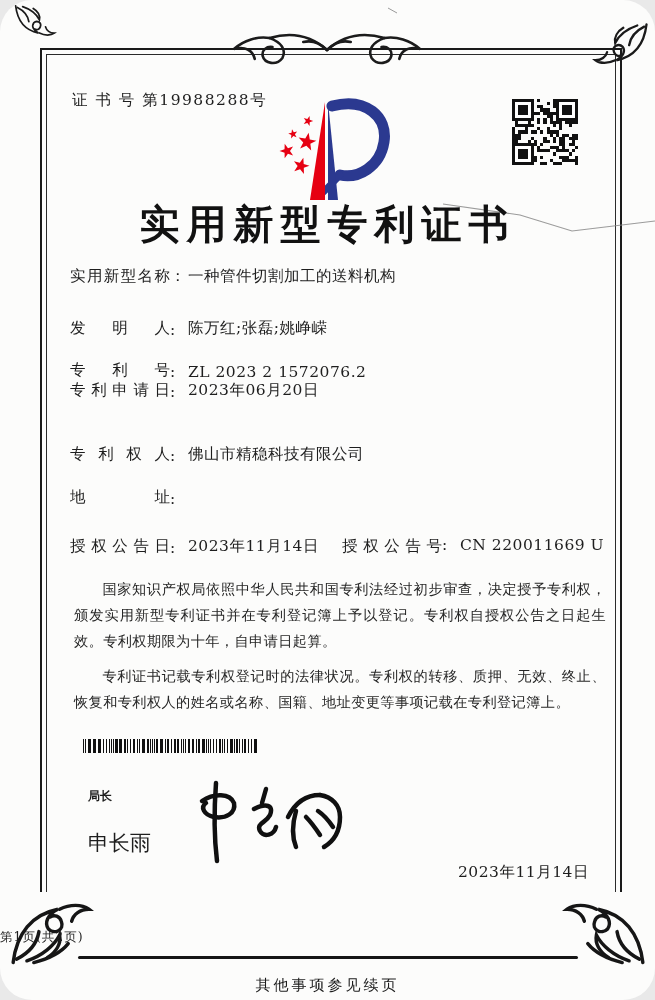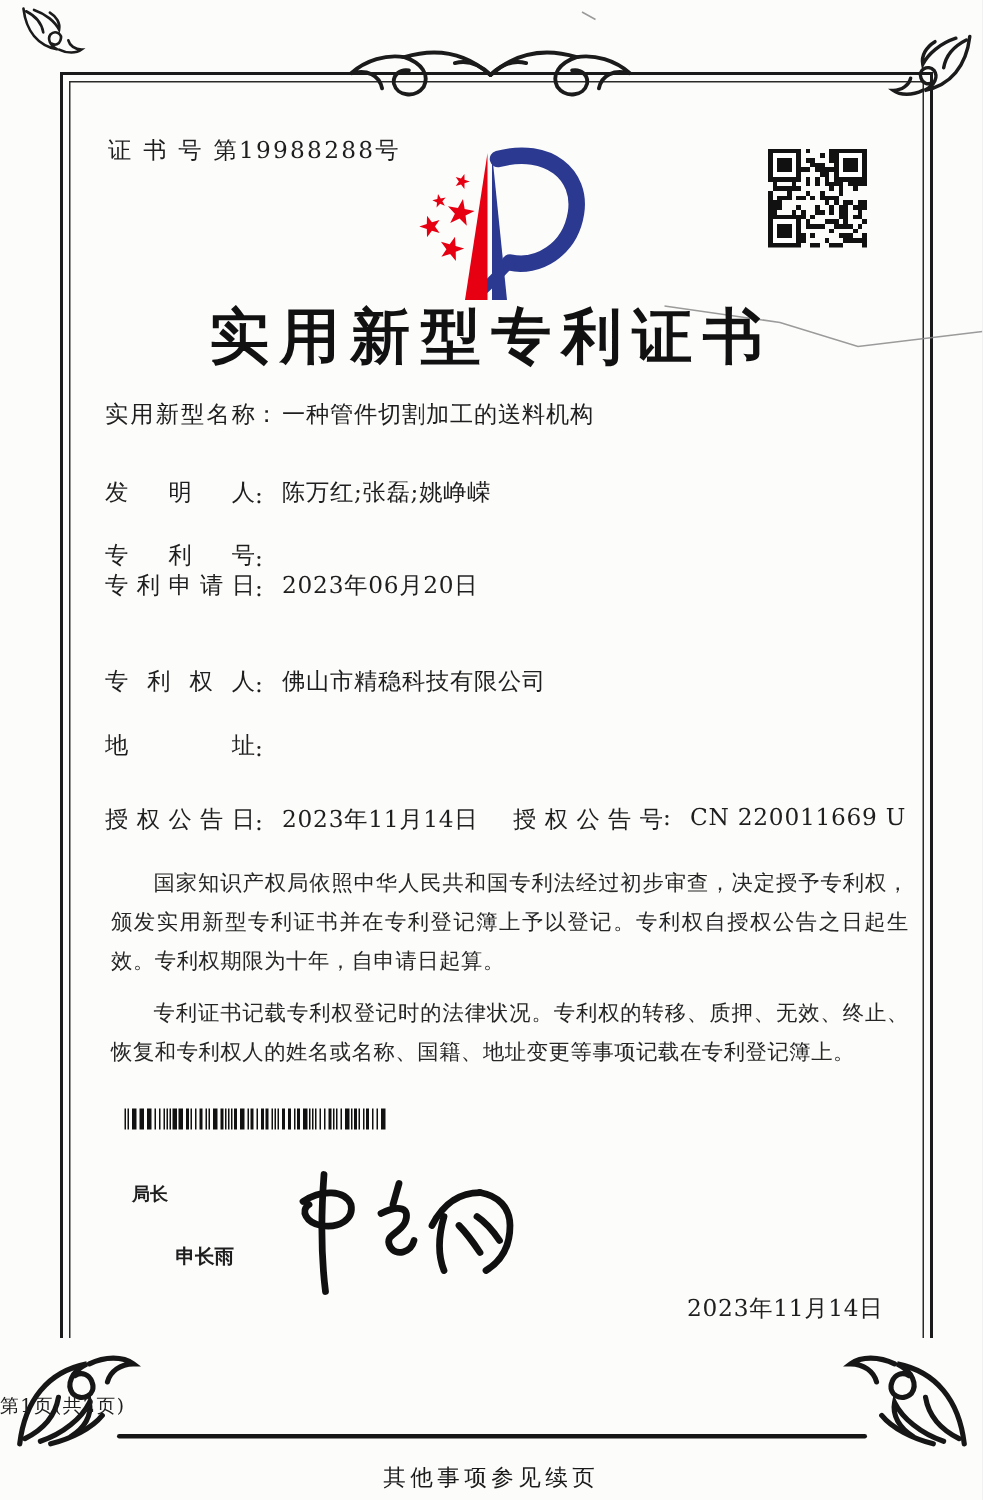--- a/index.html
+++ b/index.html
@@ -1,20 +1,21 @@
 <!DOCTYPE html>
 <html><head>
 <meta charset="utf-8">
 <style>
   html,body{margin:0;padding:0;background:#e9e9e9;}
   .page{
     position:relative;width:655px;height:1000px;margin:0 auto;
     background:#fcfcfb;overflow:hidden;
     font-family:"DejaVu Serif","Liberation Serif",serif;
     color:#1e1e1e;
+    border-radius:32px;
   }
   
   .frame-outer{
     position:absolute;left:40px;top:48px;width:578px;height:842px;
     border-top:2.2px solid #1a1a1a;border-left:2.2px solid #1a1a1a;border-right:2.2px solid #1a1a1a;
   }
   .frame-inner{
     position:absolute;left:4px;top:4px;right:4px;bottom:0;
     border-top:1px solid #2a2a2a;border-left:1px solid #2a2a2a;border-right:1px solid #2a2a2a;
   }
@@ -37,21 +38,21 @@
   .fcolon{display:inline-block;width:16px;text-align:left;}
   .fvalue{margin-left:2px;letter-spacing:0.5px;}
   .addr-val span{display:block;line-height:25px;letter-spacing:0.5px;}
   .grant-group2{position:absolute;left:272px;top:0;display:flex;}
   
   .paras{position:absolute;left:70px;width:536px;top:576px;font-size:14.2px;line-height:26px;color:#262626;letter-spacing:0.4px;}
   .paras p{margin:0 0 9px 4px;text-indent:2em;text-align:justify;}
   
   .barcode{position:absolute;left:83px;top:739px;width:177px;height:14px;}
   .signer-title{position:absolute;left:88px;top:788px;font-size:12px;font-weight:600;}
-  .signer-name{position:absolute;left:88px;top:829px;font-size:13px;font-weight:700;margin-left:29px;}
+  .signer-name{position:absolute;left:88px;top:829px;font-size:21px;font-weight:400;}
   .signature{position:absolute;left:188px;top:775px;}
   .issue-date{position:absolute;left:458px;top:862px;font-size:15.5px;letter-spacing:0.5px;}
   .page-info{position:absolute;left:0;right:0;top:929px;text-align:left;font-size:12.5px;letter-spacing:1px;}
   .cont-note{position:absolute;left:0;right:0;top:976px;text-align:center;font-size:15px;letter-spacing:3px;color:#1a1a1a;}
   .scratches{position:absolute;left:0;top:0;pointer-events:none;}
 </style>
 </head>
 <body>
 
 <div class="page">
@@ -278,20 +279,21 @@
       <span class="fvalue">一种管件切割加工的送料机构</span>
   </div>
   <div class="frow" style="top:318px">
     <span class="flabel">发明人</span>
       <span class="fcolon">:</span>
       <span class="fvalue">陈万红;张磊;姚峥嵘</span>
   </div>
   <div class="frow" style="top:360px">
     <span class="flabel">专利号</span>
       <span class="fcolon">:</span>
+      <span class="fvalue">ZL 2023 2 1572076.2</span>
   </div>
   <div class="frow" style="top:380px">
     <span class="flabel">专利申请日</span>
       <span class="fcolon">:</span>
       <span class="fvalue">2023年06月20日</span>
   </div>
   <div class="frow" style="top:444px">
     <span class="flabel">专利权人</span>
       <span class="fcolon">:</span>
       <span class="fvalue">佛山市精稳科技有限公司</span>

